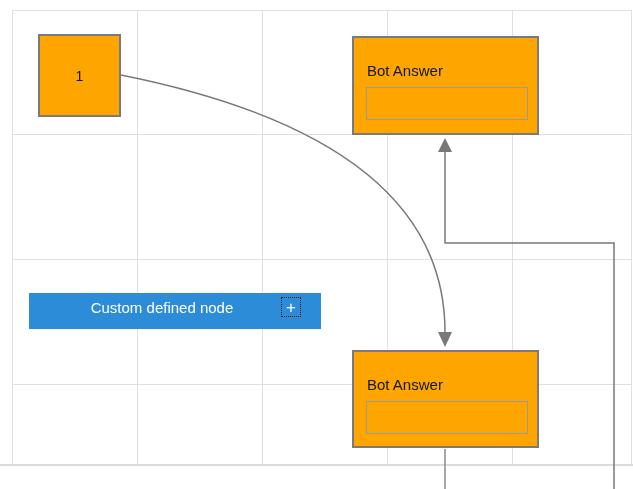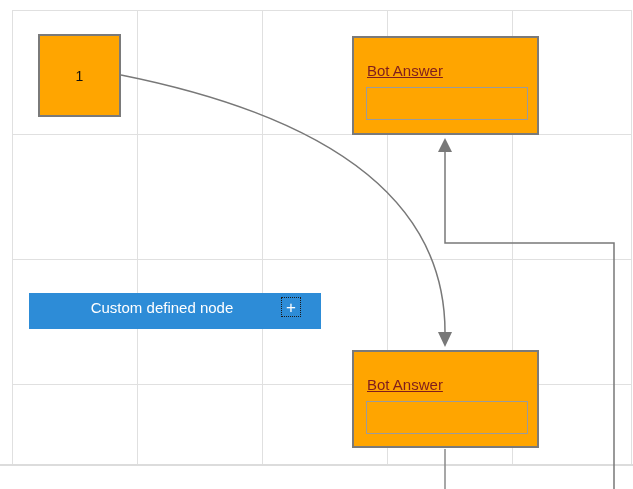--- a/index.html
+++ b/index.html
@@ -44,23 +44,22 @@
     background: #FFA500;
     border: 2px solid #7a7a7a;
   }
   #node-bot-top    { left: 352px; top: 36px;  height: 99px; }
   #node-bot-bottom { left: 352px; top: 350px; height: 98px; }
   .bot-label {
     position: absolute;
     left: 13px;
     top: 24px;
     font-size: 15px;
-    color: #7f1d1d;
+    color: #0f172a;
     white-space: nowrap;
-    text-decoration: underline;
   }
   .bot-field {
     position: absolute;
     left: 12px;
     top: 49px;
     width: 162px;
     height: 33px;
     box-sizing: border-box;
     border: 1.5px solid #9b9b9b;
     background: transparent;

